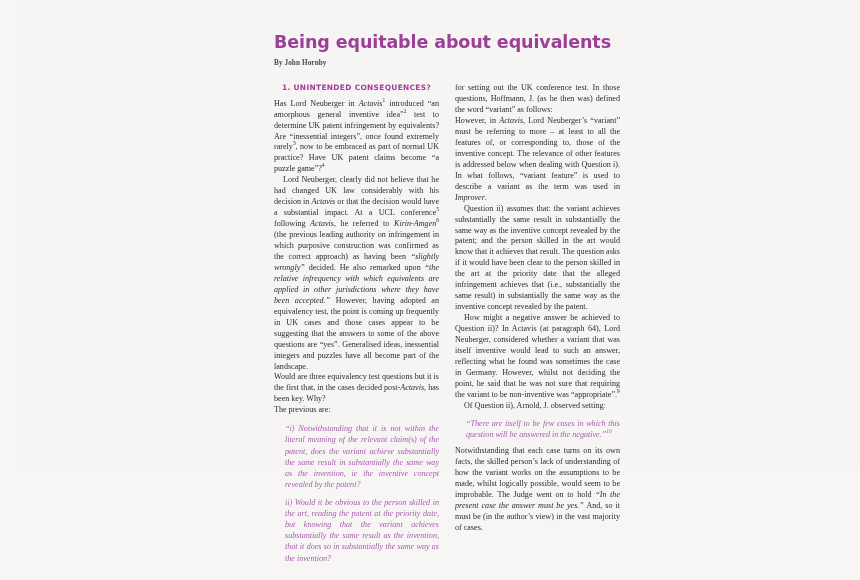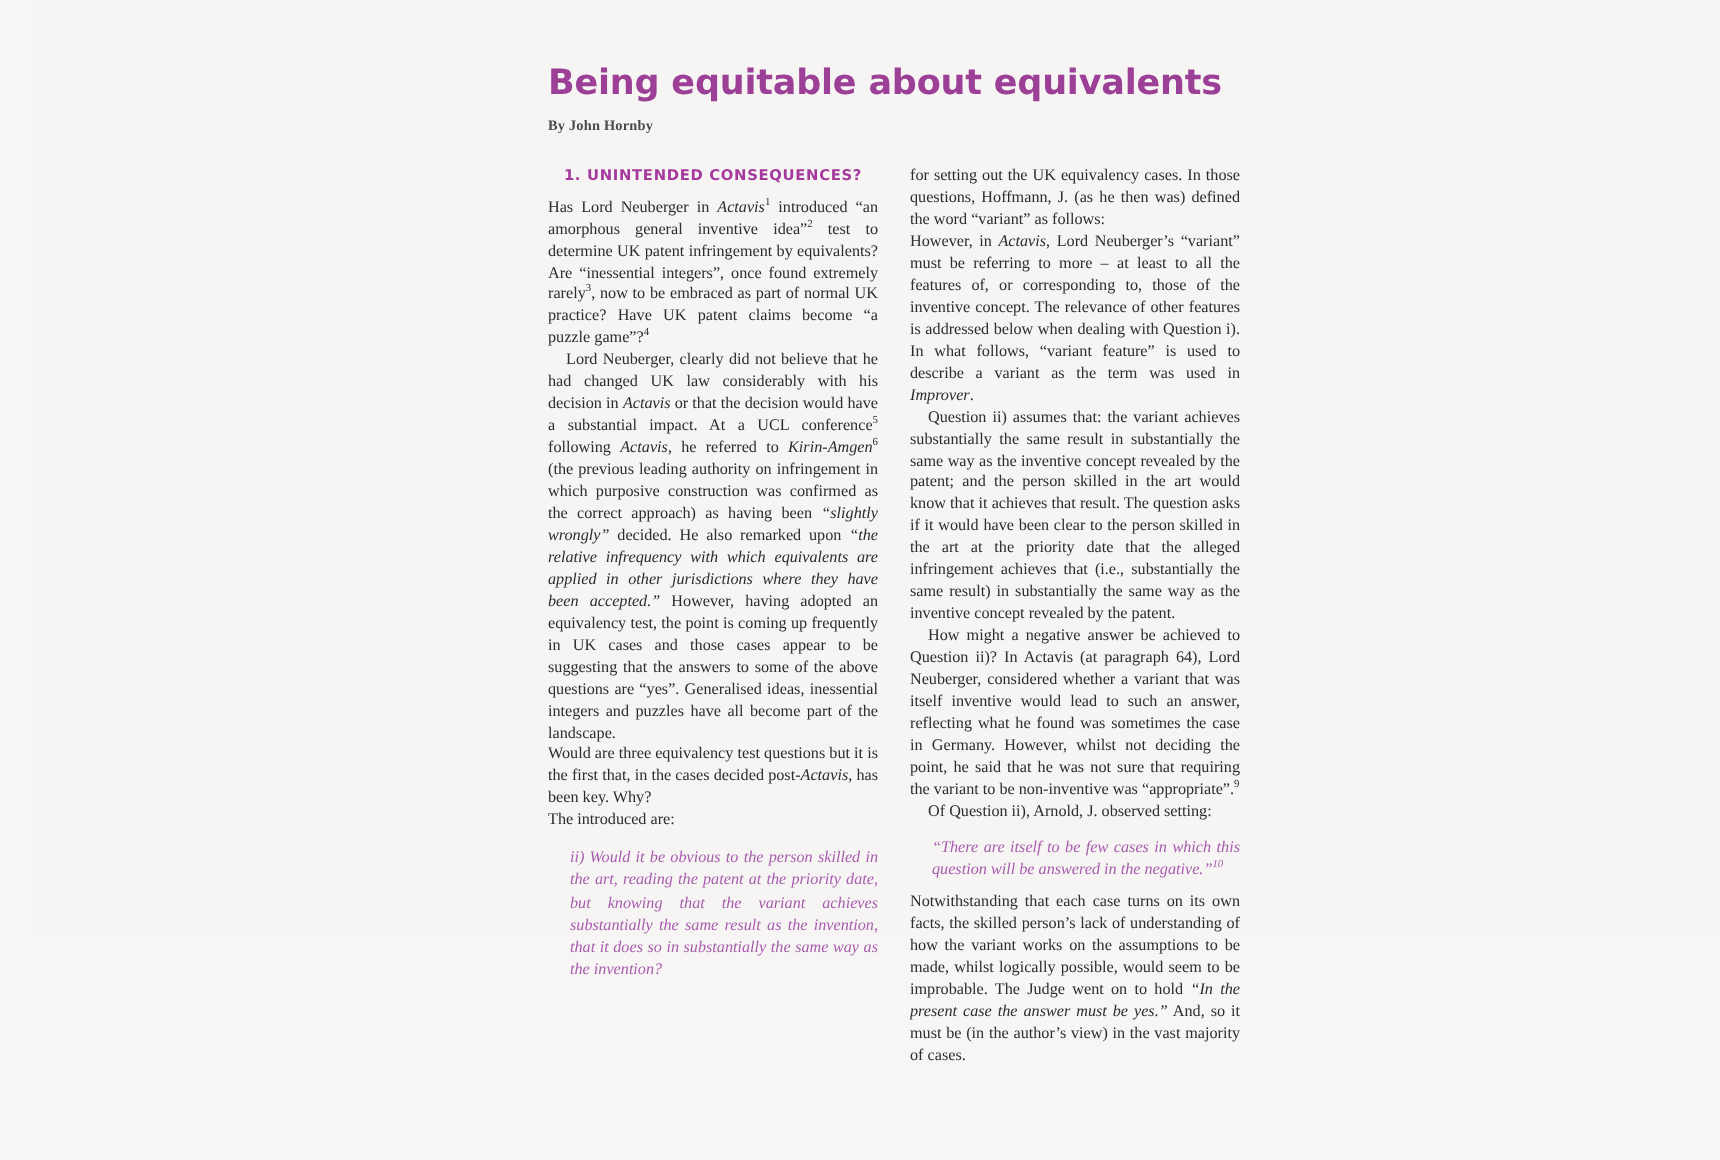--- a/index.html
+++ b/index.html
@@ -121,32 +121,33 @@
 
         <h2 class="section-head">1. UNINTENDED CONSEQUENCES?</h2>
 
         <p class="body"><span>Has Lord Neuberger in </span><span class="it">Actavis</span><sup>1</sup><span> introduced “an amorphous general inventive idea”</span><sup>2</sup><span> test to determine UK patent infringement by equivalents? Are “inessential integers”, once found extremely rarely</span><sup>3</sup><span>, now to be embraced as part of normal UK practice? Have UK patent claims become “a puzzle game”?</span><sup>4</sup></p>
 
         <p class="body indent"><span>Lord Neuberger, clearly did not believe that he had changed UK law considerably with his decision in </span><span class="it">Actavis</span><span> or that the decision would have a substantial impact. At a UCL conference</span><sup>5</sup><span> following </span><span class="it">Actavis</span><span>, he referred to </span><span class="it">Kirin-Amgen</span><sup>6</sup><span> (the previous leading authority on infringement in which purposive construction was confirmed as the correct approach) as having been </span><span class="it">“slightly wrongly”</span><span> decided. He also remarked upon </span><span class="it">“the relative infrequency with which equivalents are applied in other jurisdictions where they have been accepted.”</span><span> However, having adopted an equivalency test, the point is coming up frequently in UK cases and those cases appear to be suggesting that the answers to some of the above questions are “yes”. Generalised ideas, inessential integers and puzzles have all become part of the landscape.</span></p>
 
 
         <p class="body"><span>Would are three equivalency test questions but it is the first that, in the cases decided post-</span><span class="it">Actavis</span><span>, has been key. Why?</span></p>
 
-        <p class="body gap">The introduced are:</p>
+        <p class="body gap">The previous are:</p>
 
         <blockquote class="quote">
+          <p>“i) Notwithstanding that it is not within the literal meaning of the relevant claim(s) of the patent, does the variant achieve substantially the same result in substantially the same way as the invention, ie the inventive concept revealed by the patent?</p>
           <p>ii) Would it be obvious to the person skilled in the art, reading the patent at the priority date, but knowing that the variant achieves substantially the same result as the invention, that it does so in substantially the same way as the invention?</p>
 
         </blockquote>
 
       </div>
 
       <div class="col col-right">
 
-        <p class="body">for setting out the UK equivalency cases. In those questions, Hoffmann, J. (as he then was) defined the word “variant” as follows:</p>
+        <p class="body">for setting out the UK conference test. In those questions, Hoffmann, J. (as he then was) defined the word “variant” as follows:</p>
 
 
         <p class="body"><span>However, in </span><span class="it">Actavis</span><span>, Lord Neuberger’s “variant” must be referring to more – at least to all the features of, or corresponding to, those of the inventive concept. The relevance of other features is addressed below when dealing with Question i). In what follows, “variant feature” is used to describe a variant as the term was used in </span><span class="it">Improver</span><span>.</span></p>
 
         <p class="body indent">Question ii) assumes that: the variant achieves substantially the same result in substantially the same way as the inventive concept revealed by the patent; and the person skilled in the art would know that it achieves that result. The question asks if it would have been clear to the person skilled in the art at the priority date that the alleged infringement achieves that (i.e., substantially the same result) in substantially the same way as the inventive concept revealed by the patent.</p>
 
         <p class="body indent"><span>How might a negative answer be achieved to Question ii)? In Actavis (at paragraph 64), Lord Neuberger, considered whether a variant that was itself inventive would lead to such an answer, reflecting what he found was sometimes the case in Germany. However, whilst not deciding the point, he said that he was not sure that requiring the variant to be non-inventive was “appropriate”.</span><sup>9</sup></p>
 
         <p class="body indent">Of Question ii), Arnold, J. observed setting:</p>
 

